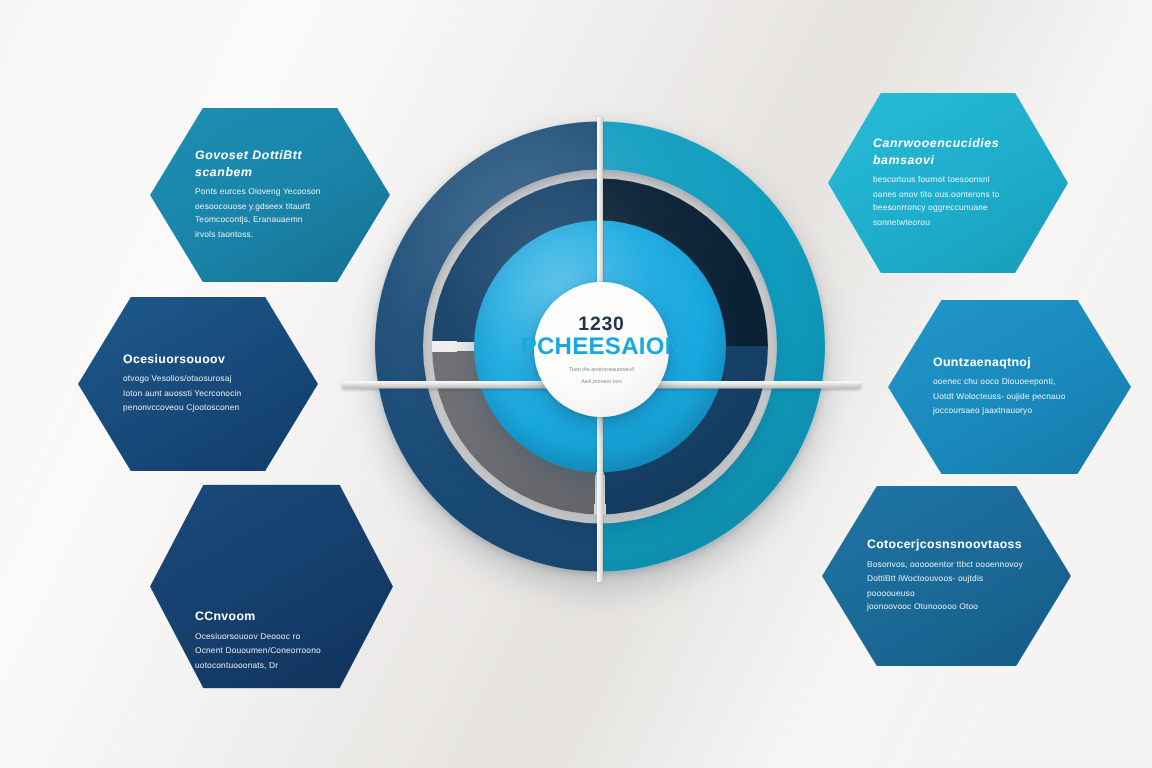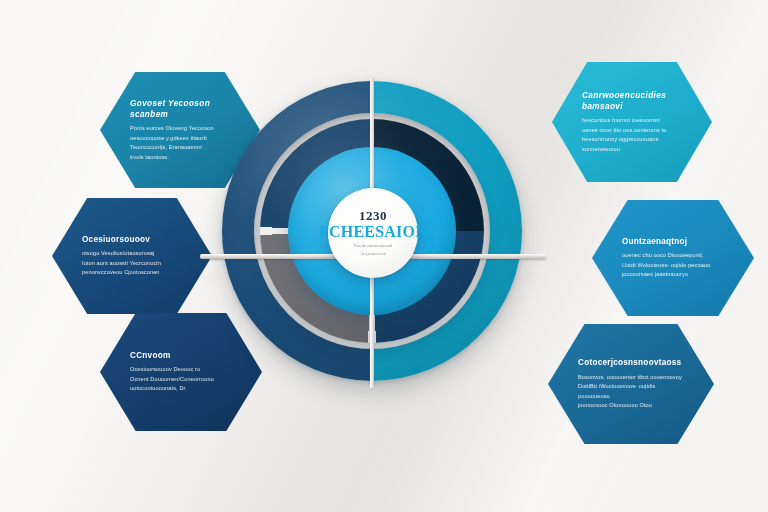--- a/index.html
+++ b/index.html
@@ -34,25 +34,24 @@
         rgba(255,255,255,0.0) 34%,
         rgba(214,211,206,0.35) 58%,
         rgba(255,255,255,0.45) 76%,
         rgba(255,255,255,0.0) 100%);
     pointer-events: none;
   }
 
   
   .rings {
     position: absolute;
-    left: 216px;
+    left: 244px;
     top: 76px;
     width: 312px;
     height: 360px;
-    font-family: Liberation Serif, serif;
   }
 
   .ring {
     position: absolute;
     border-radius: 50%;
   }
 
   
   .ring-outer {
     left: 6px;
@@ -242,36 +241,36 @@
   }
 
   .hex-tl { left: 100px; top: 72px;  width: 160px; height: 116px;
             background: linear-gradient(150deg, #1e8fb4 0%, #1a83a8 55%, #156f91 100%); }
   .hex-tr { left: 552px; top: 62px;  width: 160px; height: 120px;
             background: linear-gradient(150deg, #28bcd8 0%, #1eadcc 55%, #179cba 100%); }
   .hex-ml { left: 52px;  top: 198px; width: 160px; height: 116px;
             background: linear-gradient(150deg, #1d5a8a 0%, #17497a 55%, #113c67 100%); }
   .hex-mr { left: 592px; top: 200px; width: 162px; height: 116px;
             background: linear-gradient(150deg, #2196c9 0%, #1a89bc 55%, #1478a8 100%); }
-  .hex-bl { left: 100px; top: 313px; width: 162px; height: 118px;
-            background: linear-gradient(150deg, #1a4a7c 0%, #153e6c 55%, #10325a 100%); }
+  .hex-bl { left: 100px; top: 323px; width: 162px; height: 136px;
+            background: linear-gradient(150deg, #1a4a7c 0%, #153e6c 55%, #10325a 100%); justify-content: flex-end; }
   .hex-br { left: 548px; top: 324px; width: 166px; height: 120px;
             background: linear-gradient(150deg, #1f76a5 0%, #1a6896 55%, #145a85 100%); }
 
   .hex-tl .hex-title, .hex-tr .hex-title { letter-spacing: 0.4px; font-style: italic; }
 </style>
 </head>
 <body>
 
 <div id="canvas">
 
   <div class="sheen"></div>
 
   <div class="hex hex-tl">
-    <div class="hex-title">Govoset Yecooson scanbem</div>
+    <div class="hex-title">Govoset DottiBtt scanbem</div>
     <div class="hex-body">Ponts eurces Oioveng Yecooson</div>
     <div class="hex-body">oesoocouose  y.gdseex titaurtt</div>
     <div class="hex-body">Teomcocontjs, Eranauaemn</div>
     <div class="hex-body">irvols taontoss.</div>
   </div>
 
   <div class="hex hex-tr">
     <div class="hex-title">Canrwooencucidies bamsaovi</div>
     <div class="hex-body">bescurtous fournot toesoonsni</div>
     <div class="hex-body">oanes onov tito  ous.oonterons to</div>

